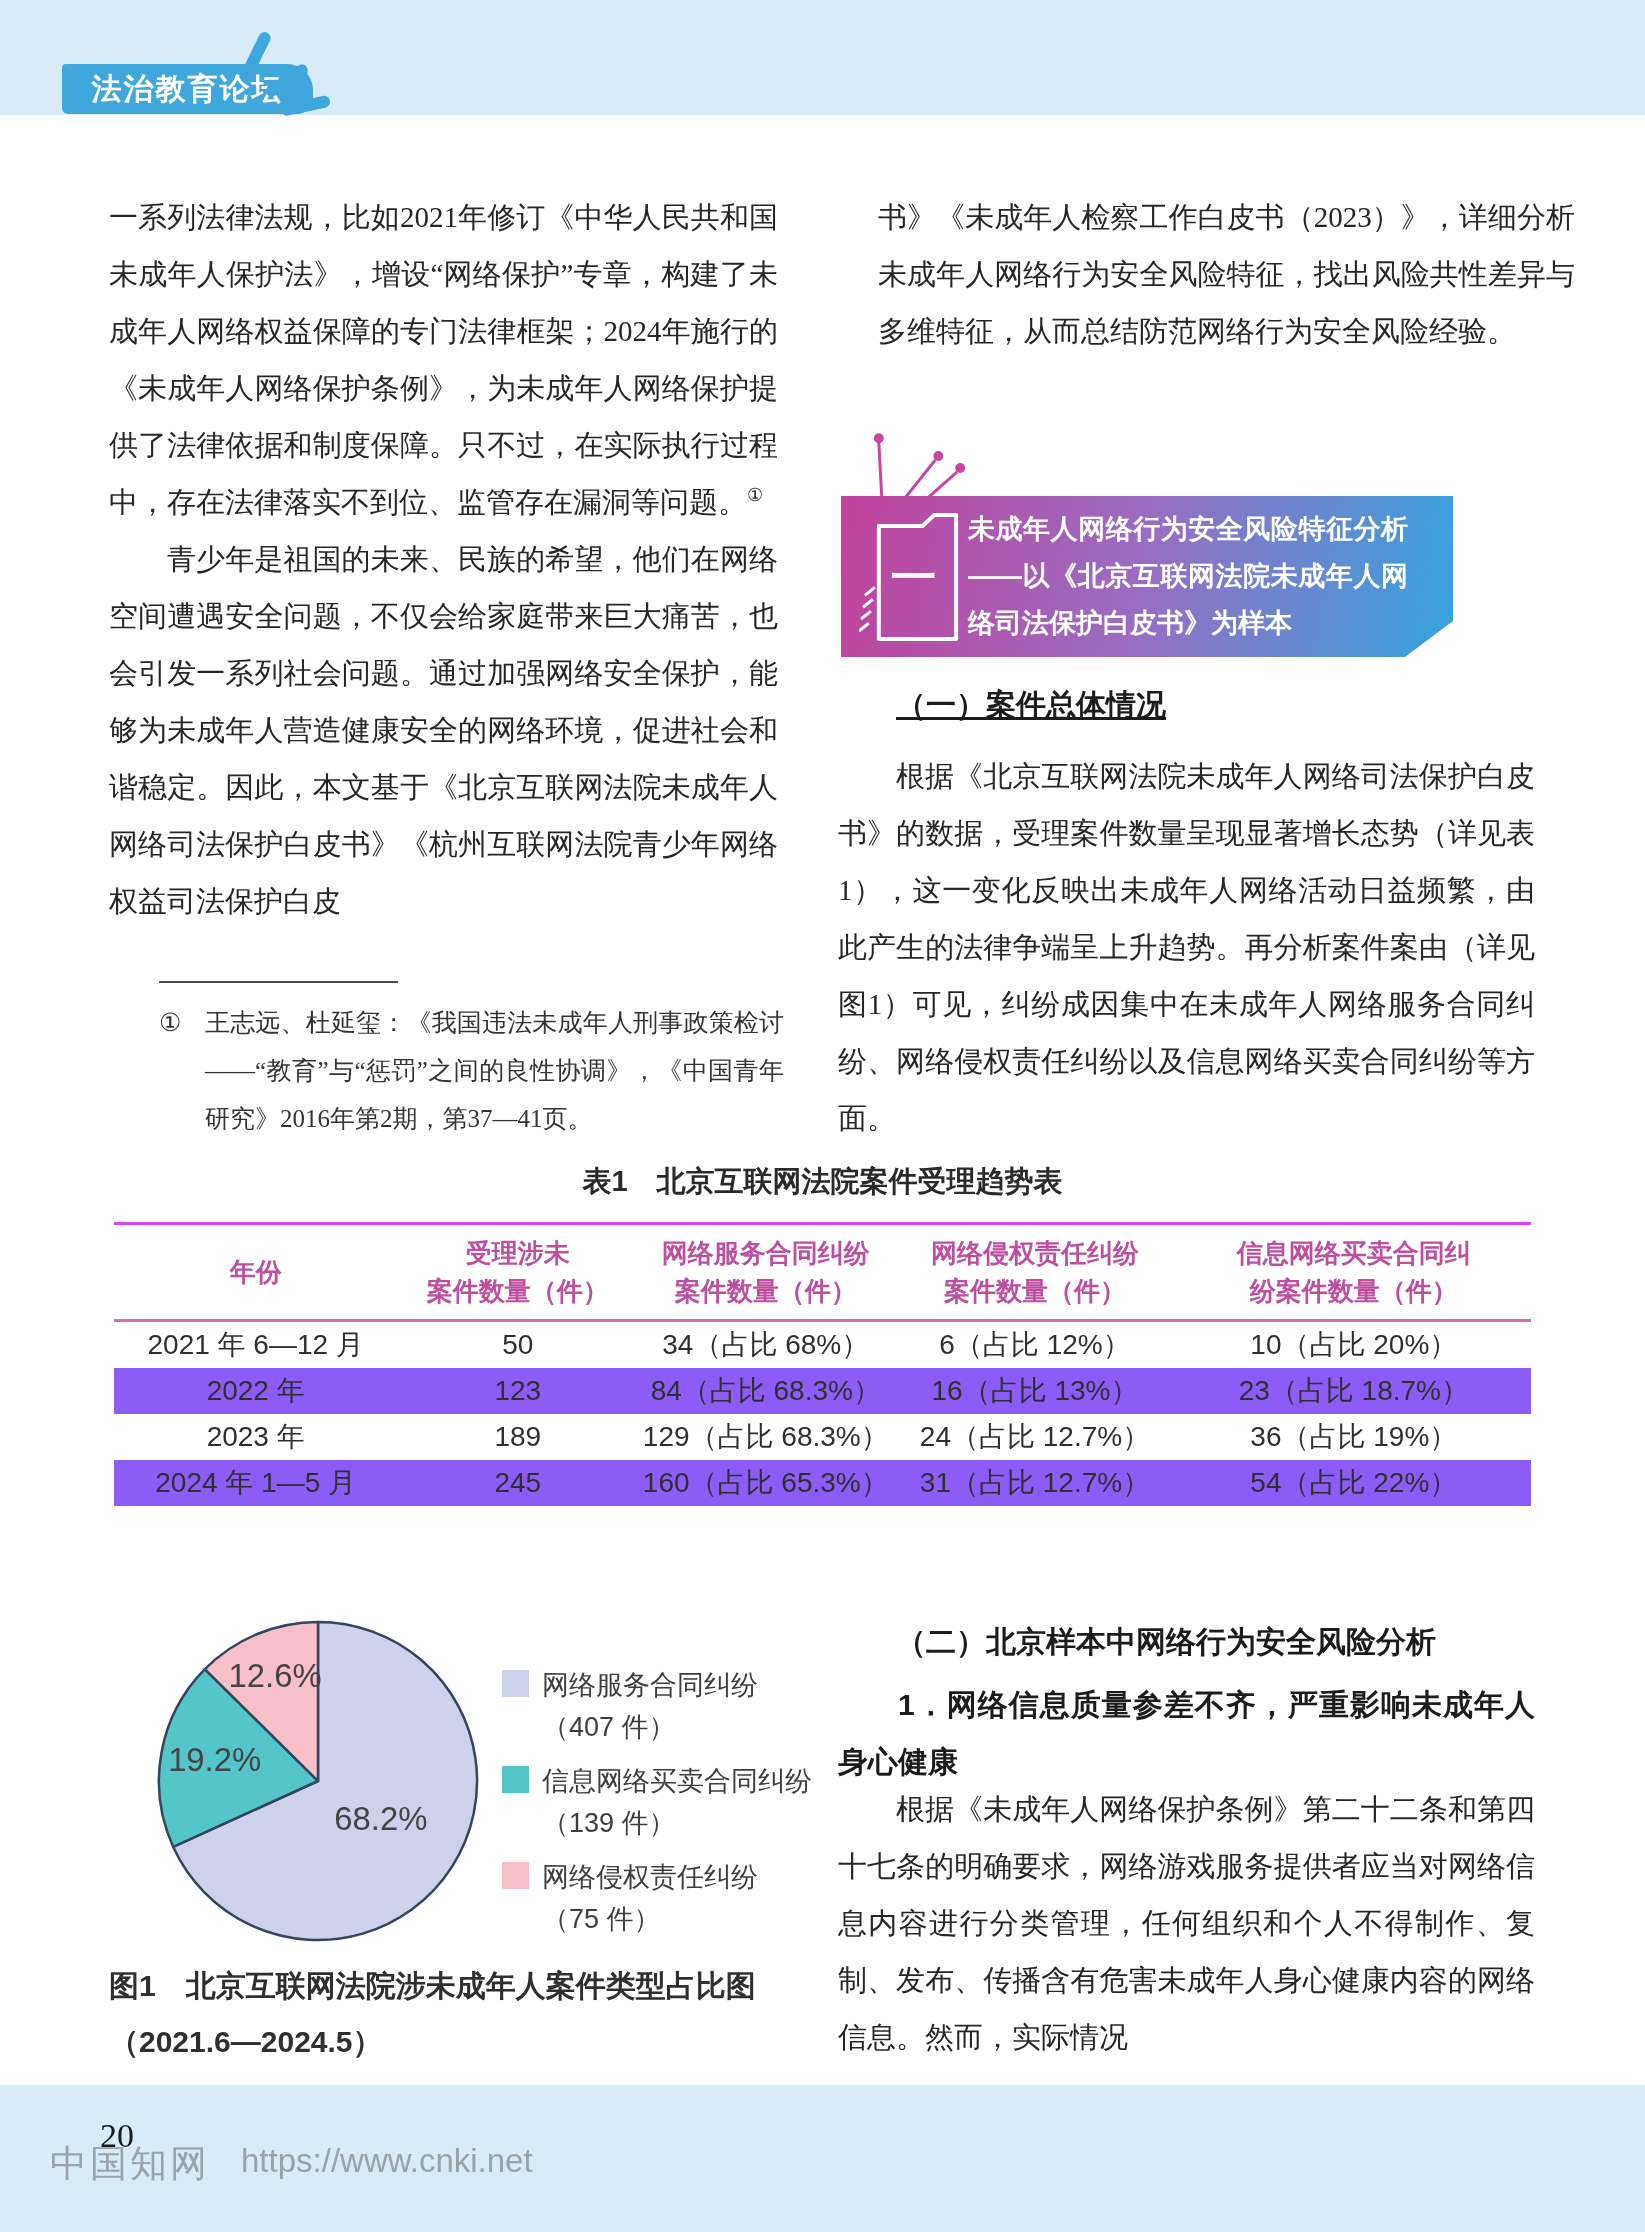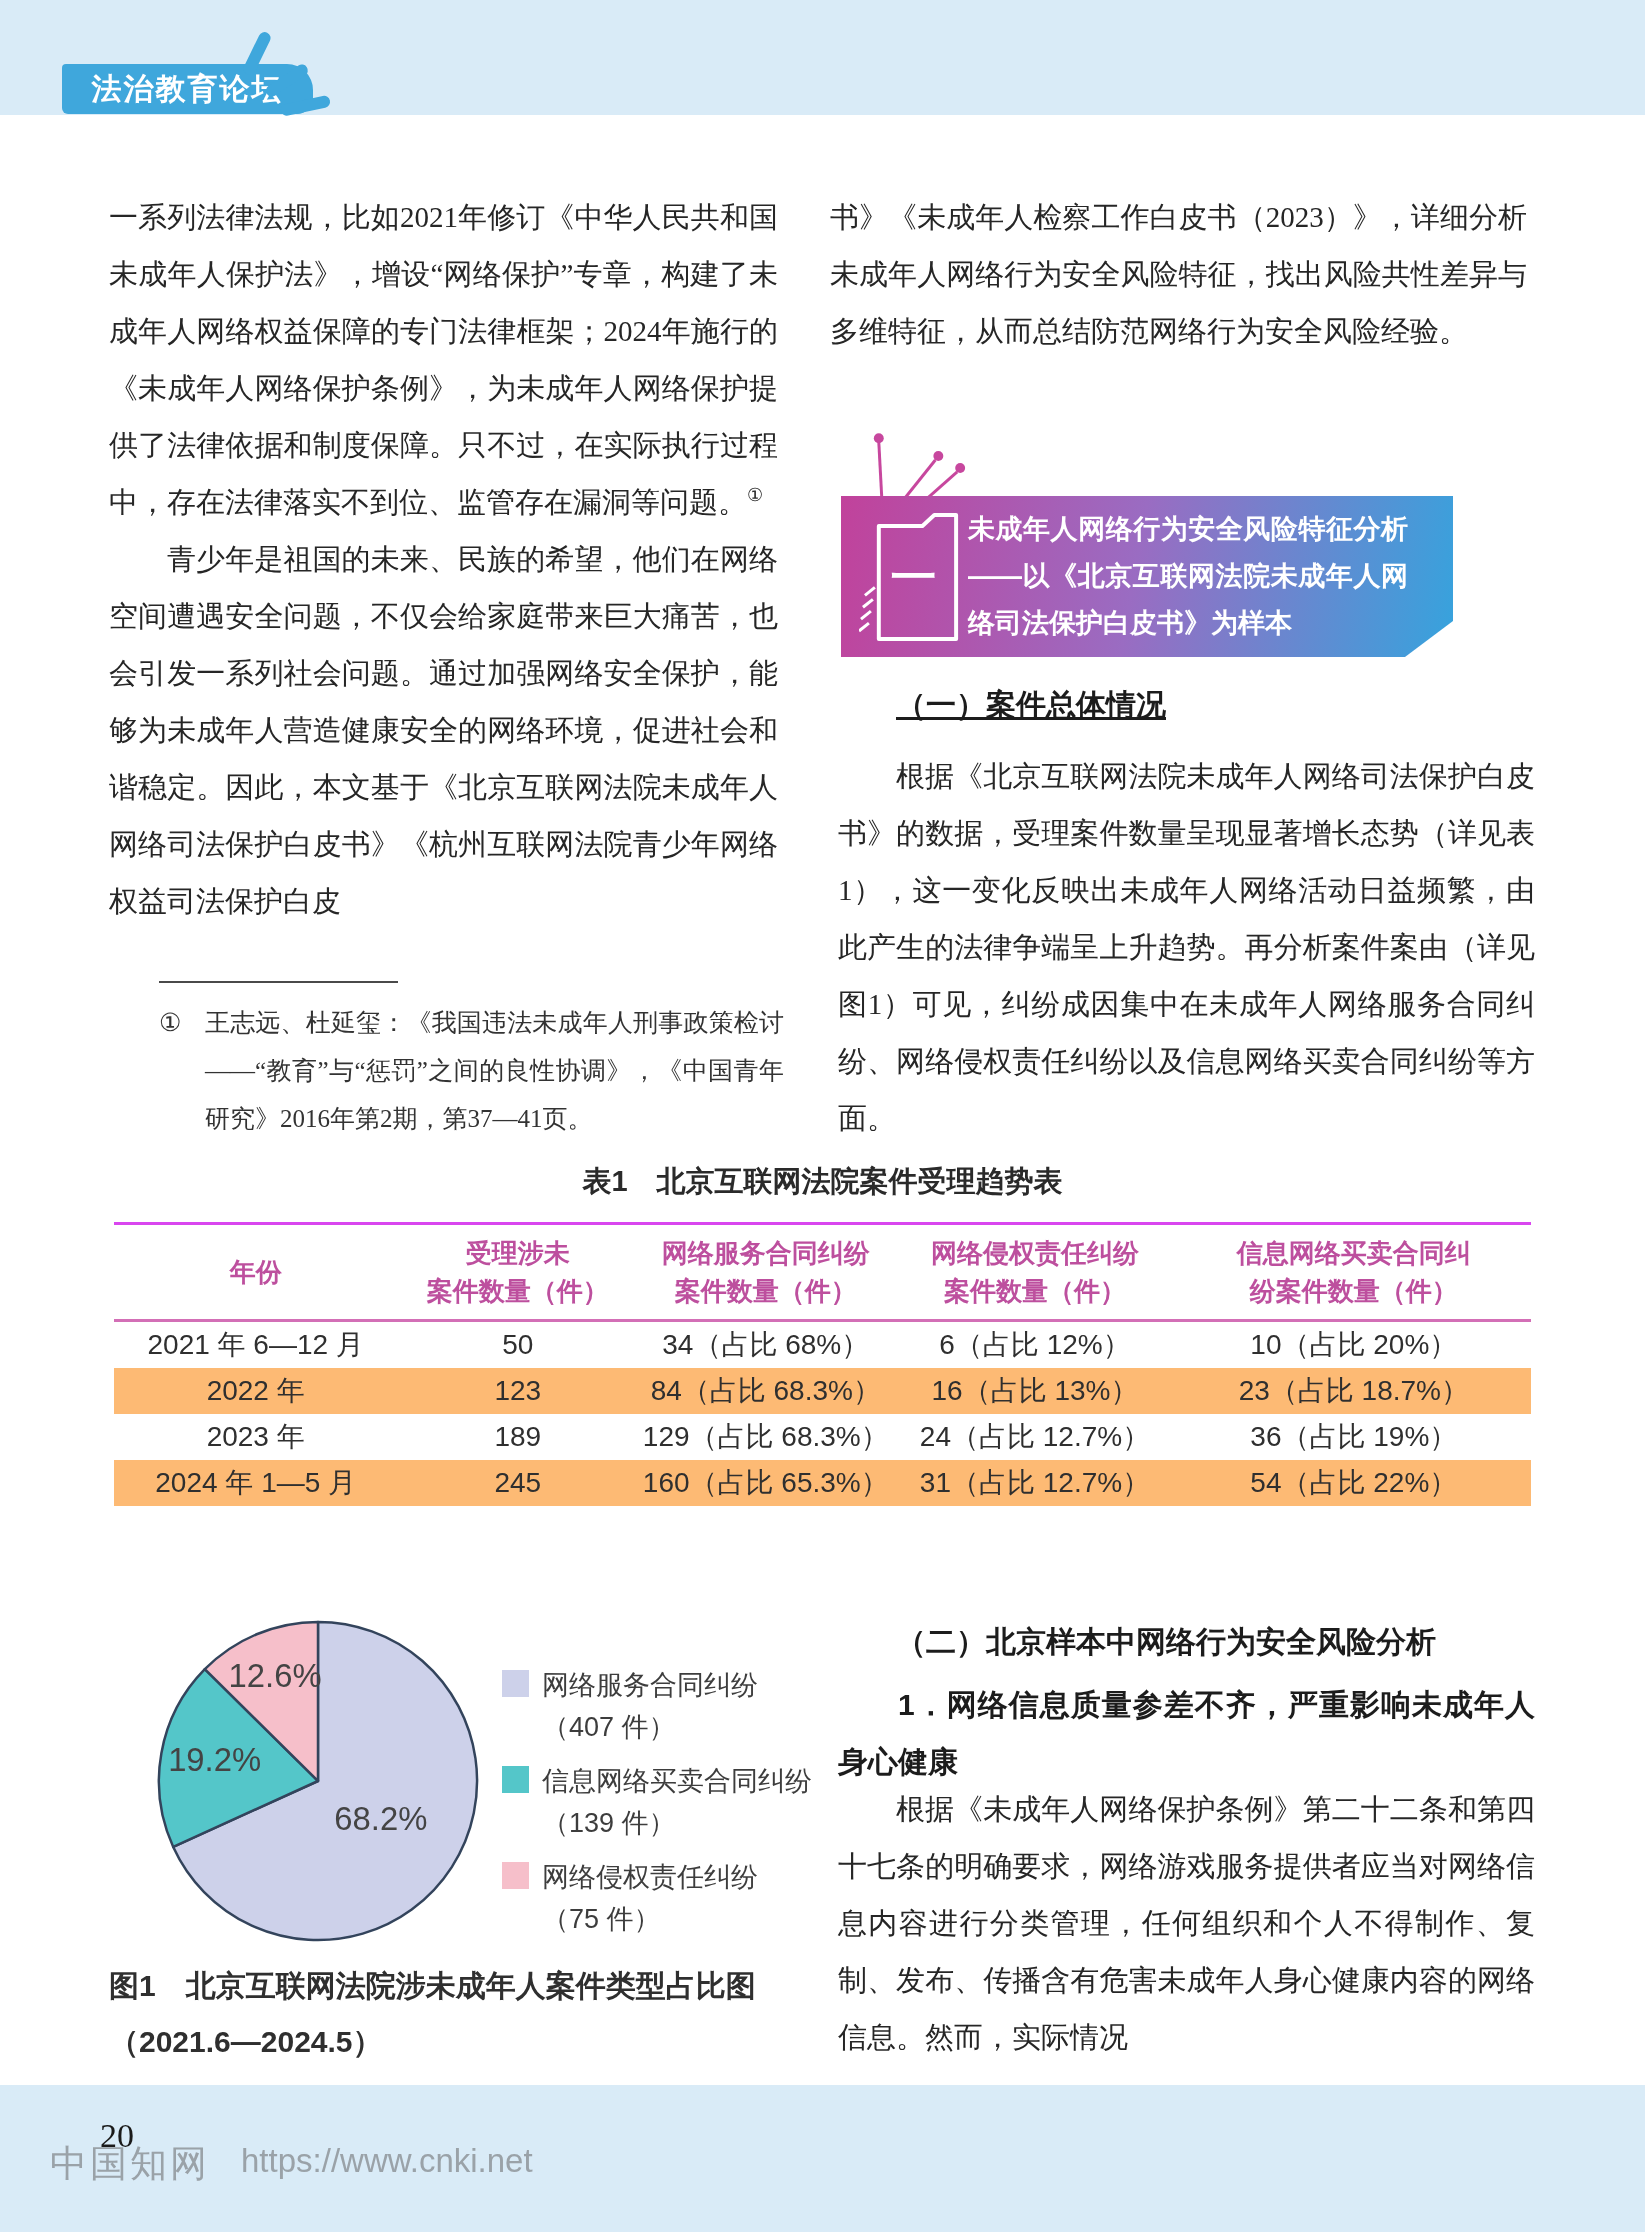--- a/index.html
+++ b/index.html
@@ -23,21 +23,21 @@
   .splash1{left:247px;top:68px;width:46px;transform:rotate(-64deg);}
   .splash2{left:267px;top:88px;width:48px;transform:rotate(-34deg);}
   .splash3{left:281px;top:105px;width:50px;transform:rotate(-12deg);}
 
   
   .col{position:absolute;font-family:"Liberation Serif","DejaVu Serif",serif;
        font-size:29px;line-height:57px;color:#262626;text-align:justify;}
   .col p{margin:0;}
   .indent{text-indent:2em;}
   .left-col{left:109px;top:189px;width:669px;}
-  .right-col-p1{left:830px;top:189px;width:697px;}
+  .right-col-p1{left:878px;top:189px;width:697px;}
   .right-col-p2{left:838px;top:748px;width:697px;}
   .right-col-p3{left:838px;top:1781px;width:697px;}
   sup.ref{font-size:0.62em;vertical-align:super;line-height:0;}
 
   
   .foot-rule{position:absolute;left:159px;top:981px;width:239px;height:0;border-top:2px solid #4a4a4a;}
   .footnote{
     position:absolute;left:159px;top:999px;width:625px;
     font-family:"Liberation Serif","DejaVu Serif",serif;
     font-size:25px;line-height:48px;color:#333;text-align:justify;
@@ -72,21 +72,21 @@
   
   .tablewrap{position:absolute;left:114px;top:1162px;width:1417px;}
   .table-title{text-align:center;font-size:29px;font-weight:bold;color:#2a2a2a;margin-bottom:20px;}
   table.data{width:100%;border-collapse:collapse;table-layout:fixed;}
   table.data thead tr{border-top:3px solid #d946ef;border-bottom:3px solid #d36fb6;}
   table.data th{
     color:#bd4f9e;font-size:26px;font-weight:bold;line-height:38px;
     padding:9px 0;text-align:center;white-space:pre-line;vertical-align:middle;
   }
   table.data td{font-size:28px;color:#2f2f2f;text-align:center;padding:4px 0;}
-  table.data tbody tr.alt{background:#fdba74;border-radius:27px;}
+  table.data tbody tr.alt{background:#8b5cf6;border-radius:27px;}
   col.c1{width:20%;} col.c2{width:17%;} col.c3{width:18%;} col.c4{width:20%;} col.c5{width:25%;}
 
   
   .pie{position:absolute;left:147px;top:1610px;}
   .legend{position:absolute;left:502px;top:1664px;width:328px;}
   .legend-item{margin-bottom:12px;font-size:27px;color:#3d3d3d;line-height:42px;}
   .legend-item .swatch{display:inline-block;width:27px;height:27px;margin-right:13px;vertical-align:-3px;}
   .legend-item .count{padding-left:40px;}
   .fig-caption{position:absolute;left:109px;top:1958px;width:796px;text-align:left;
     font-size:30px;font-weight:bold;color:#2f2f2f;line-height:56px;}

